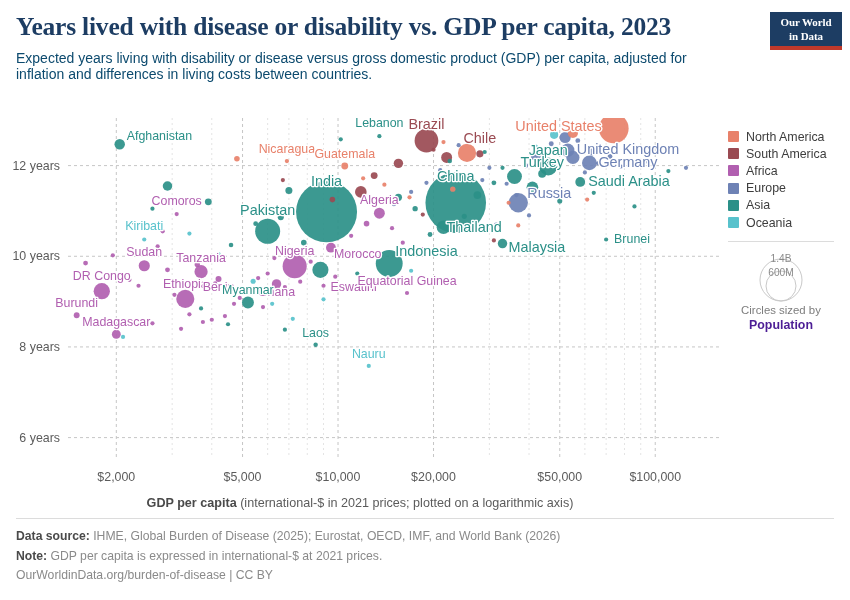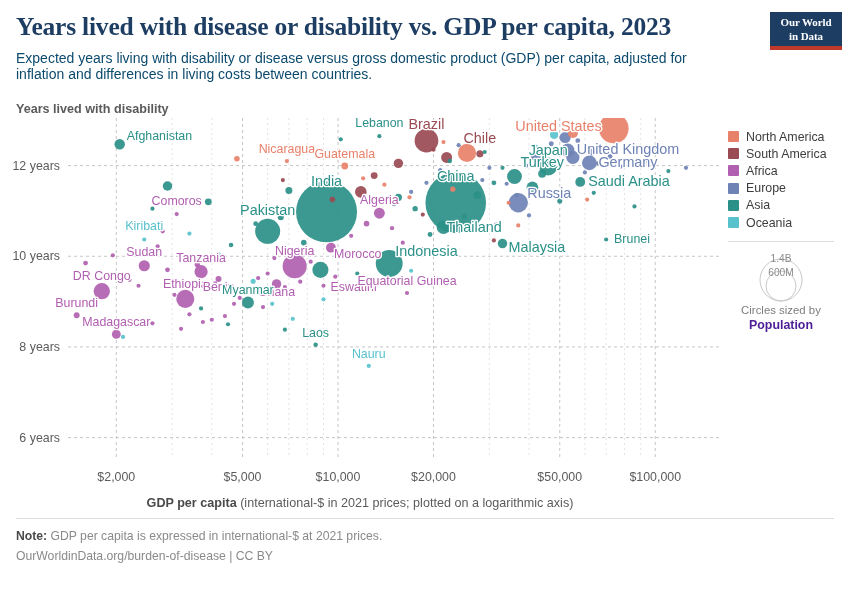--- a/index.html
+++ b/index.html
@@ -212,21 +212,20 @@
   <div class="header">
     <h1 class="chart-title">Years lived with disease or disability vs. GDP per capita, 2023</h1>
     <p class="chart-subtitle">Expected years living with disability or disease versus gross domestic product (GDP) per capita, adjusted for inflation and differences in living costs between countries.</p>
   </div>
 
   <div class="owid-logo">
     <span>Our World</span>
     <span>in Data</span>
   </div>
 
-  <div class="y-axis-title">Years lived with disability</div>
 
   <div class="plot-wrap">
     <svg class="plot" width="850" height="350" id="plot-svg">
         <line x1="172.16297111503184" y1="0" x2="172.16297111503184" y2="340" class="gridline-minor"></line>
         <line x1="211.79592807610882" y1="0" x2="211.79592807610882" y2="340" class="gridline-minor"></line>
         <line x1="267.65544355412953" y1="0" x2="267.65544355412953" y2="340" class="gridline-minor"></line>
         <line x1="288.89224571926445" y1="0" x2="288.89224571926445" y2="340" class="gridline-minor"></line>
         <line x1="307.28840051520655" y1="0" x2="307.28840051520655" y2="340" class="gridline-minor"></line>
         <line x1="323.5149590321501" y1="0" x2="323.5149590321501" y2="340" class="gridline-minor"></line>
         <line x1="489.3820981607276" y1="0" x2="489.3820981607276" y2="340" class="gridline-minor"></line>
@@ -502,18 +501,21 @@
     </div>
     <div class="size-caption">
       <span>Circles sized by</span><br>
       <b>Population</b>
     </div>
   </div>
 
   <div class="footer-rule"></div>
   <div class="footer">
     <div class="footer-line">
+      <b>Data source:</b><span> IHME, Global Burden of Disease (2025); Eurostat, OECD, IMF, and World Bank (2026)</span>
+    </div>
+    <div class="footer-line">
       <b>Note:</b><span> GDP per capita is expressed in international-$ at 2021 prices.</span>
     </div>
     <div class="footer-line">OurWorldinData.org/burden-of-disease | CC BY</div>
   </div>
 
 </div>
 
 </body></html>

